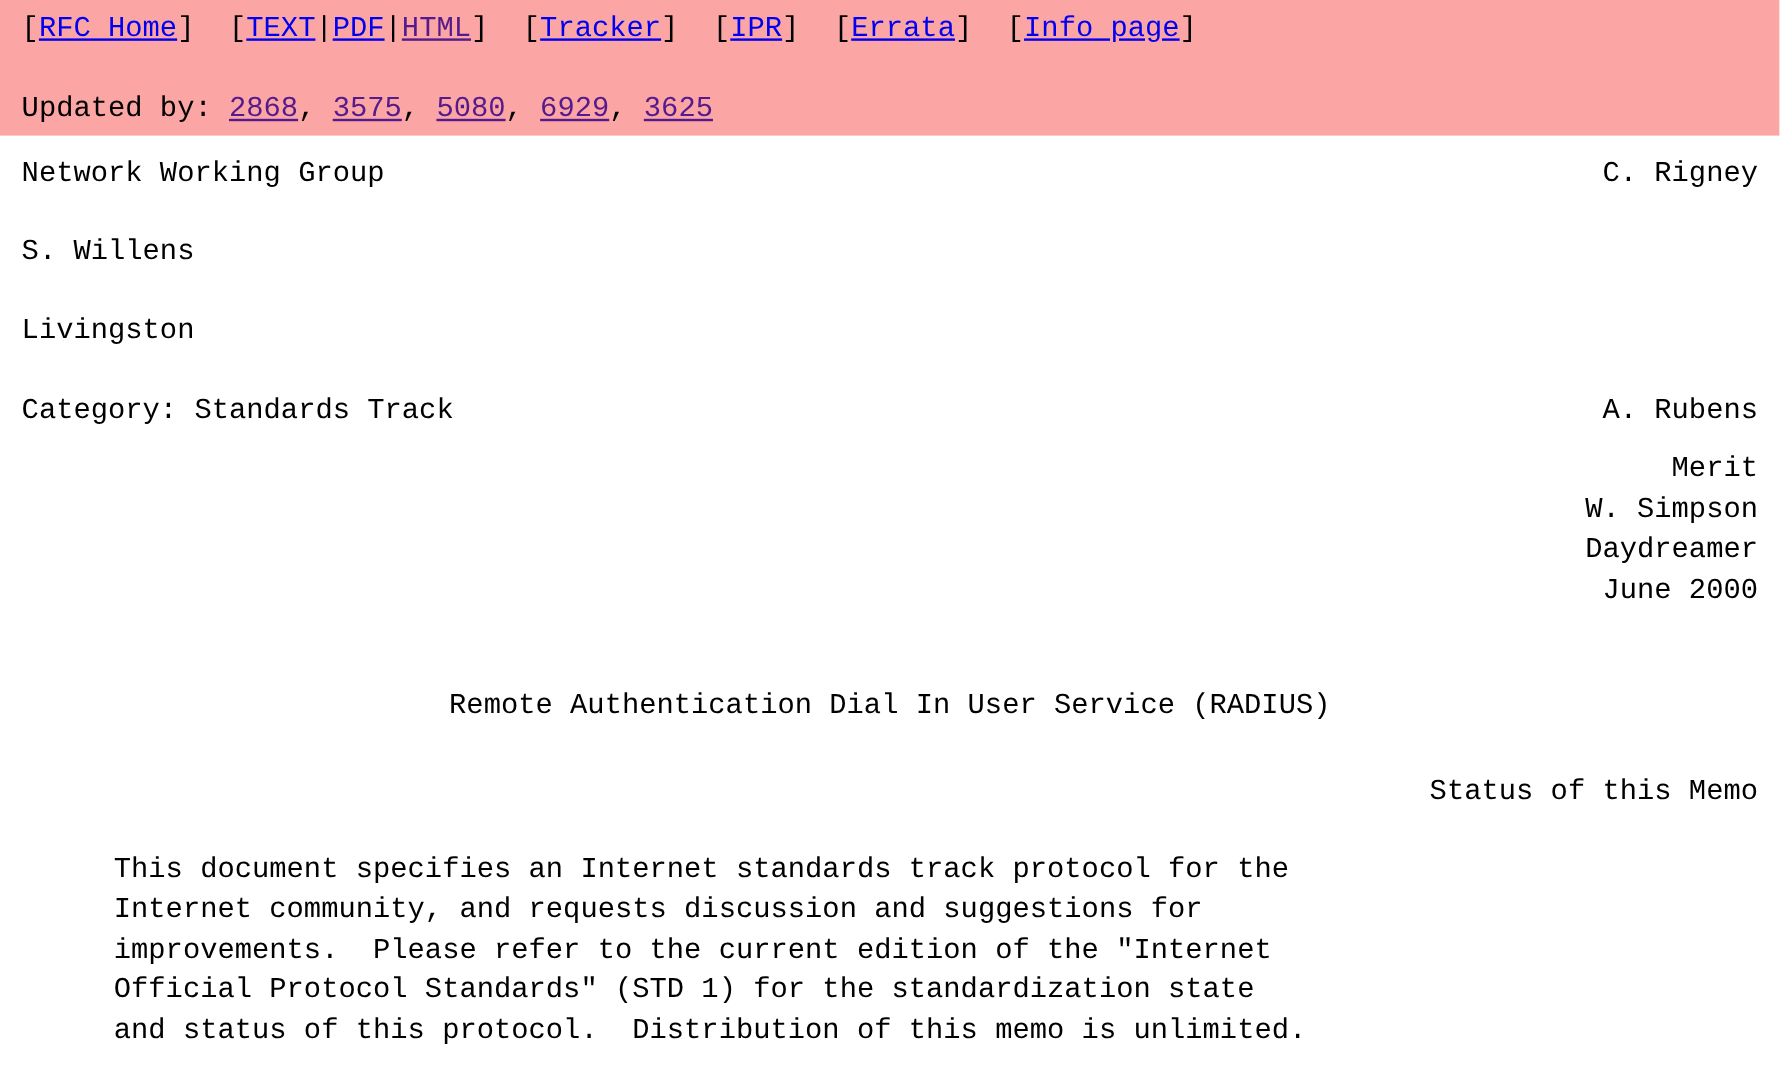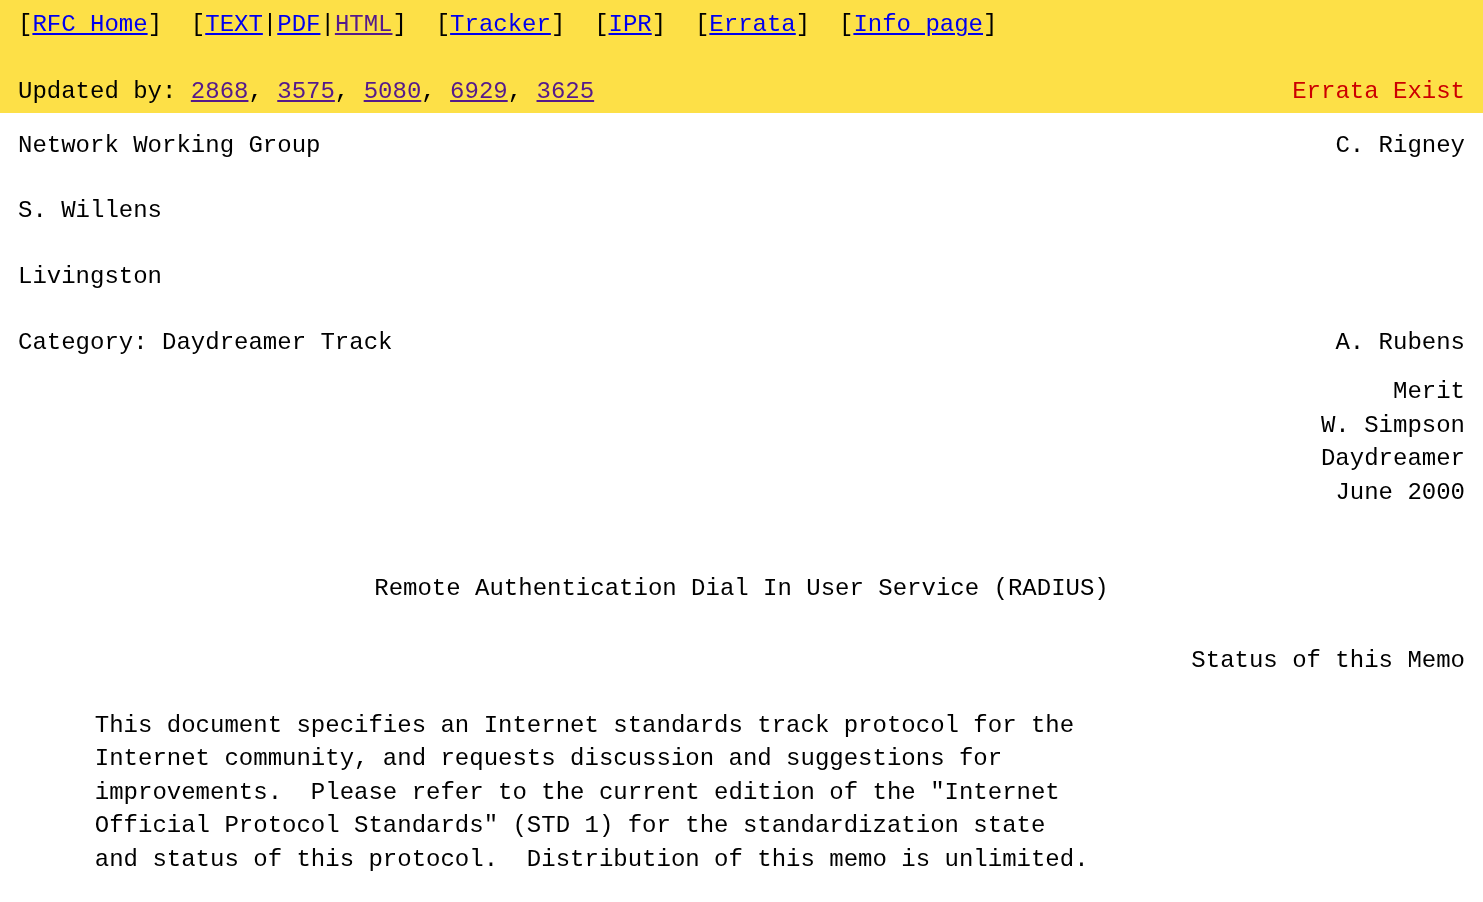--- a/index.html
+++ b/index.html
@@ -6,21 +6,21 @@
     margin: 0;
     padding: 0;
     width: 1483px;
     background: #ffffff;
     font-family: "Courier New", Courier, monospace;
     font-size: 24px;
     line-height: 1.4;
     color: #000;
   }
   .header-block {
-    background: #fde047;
+    background: #fca5a5;
     padding: 8px 18px 4px 18px;
   }
   .nav-line {
     white-space: nowrap;
   }
   a.link-blue { color: #0000ee; text-decoration: underline; }
   a.link-visited { color: #551a8b; text-decoration: underline; }
   .row {
     display: flex;
     justify-content: space-between;
@@ -58,36 +58,35 @@
     [<a href="#" class="link-blue">RFC Home</a>]
     &nbsp;[<a href="#" class="link-blue">TEXT</a>|<a href="#" class="link-blue">PDF</a>|<a href="#" class="link-visited">HTML</a>]
     &nbsp;[<a href="#" class="link-blue">Tracker</a>]
     &nbsp;[<a href="#" class="link-blue">IPR</a>]
     &nbsp;[<a href="#" class="link-blue">Errata</a>]
     &nbsp;[<a href="#" class="link-blue">Info page</a>]
   </div>
   <div class="blank"></div>
   <div class="row in-header">
     <span><span>Updated by: </span><a href="#" class="link-visited">2868</a>, <a href="#" class="link-visited">3575</a>, <a href="#" class="link-visited">5080</a>, <a href="#" class="link-visited">6929</a>, <a href="#" class="link-visited">3625</a></span>
-    <span class="errata-red">Errata Exist</span>
   </div>
 </div>
 
 <div class="row">
   <span>Network Working Group</span>
   <span>C. Rigney</span>
 </div>
 <div class="row">
   <span>S. Willens</span>
 </div>
 <div class="row">
   <span>Livingston</span>
 </div>
 <div class="row">
-  <span>Category: Daydreamer Track</span>
+  <span>Category: Standards Track</span>
   <span>A. Rubens</span>
 </div>
 <div class="right-only">Merit</div>
 <div class="right-only">W. Simpson</div>
 <div class="right-only">Daydreamer</div>
 <div class="right-only">June 2000</div>
 
 <div class="title-line">Remote Authentication Dial In User Service (RADIUS)</div>
 
 <div class="main-body">

